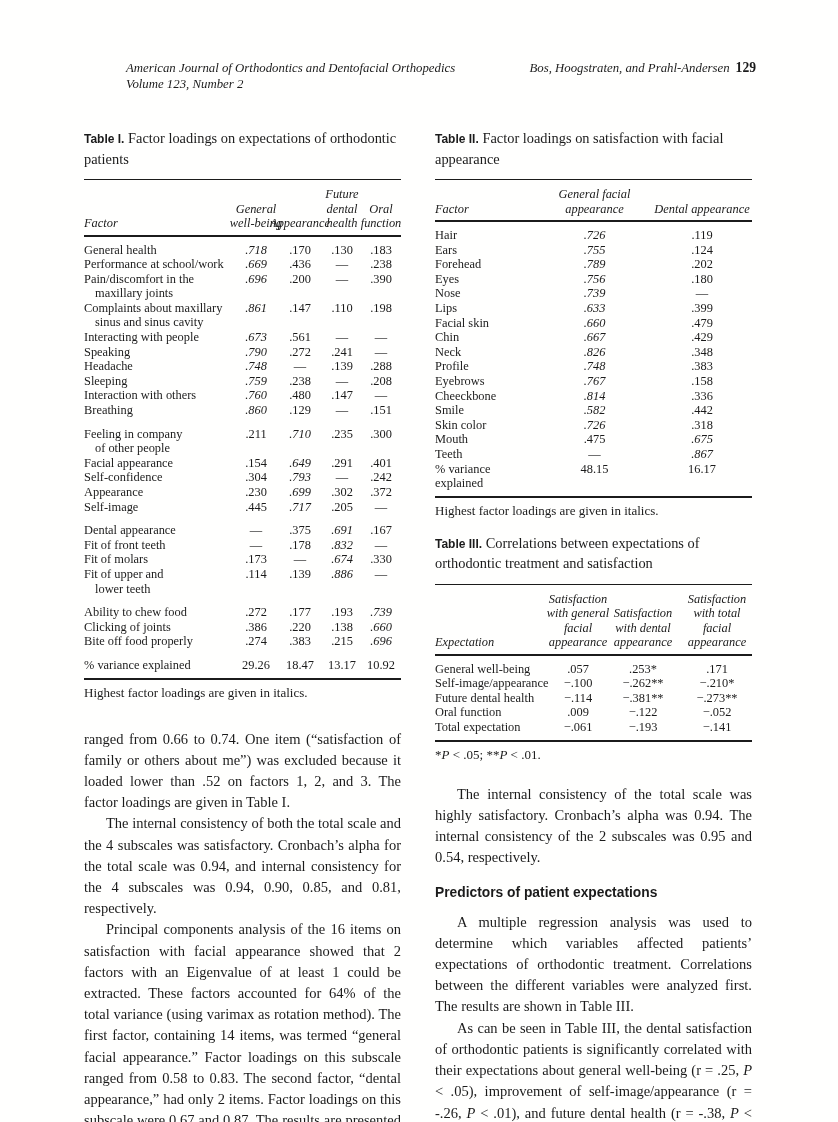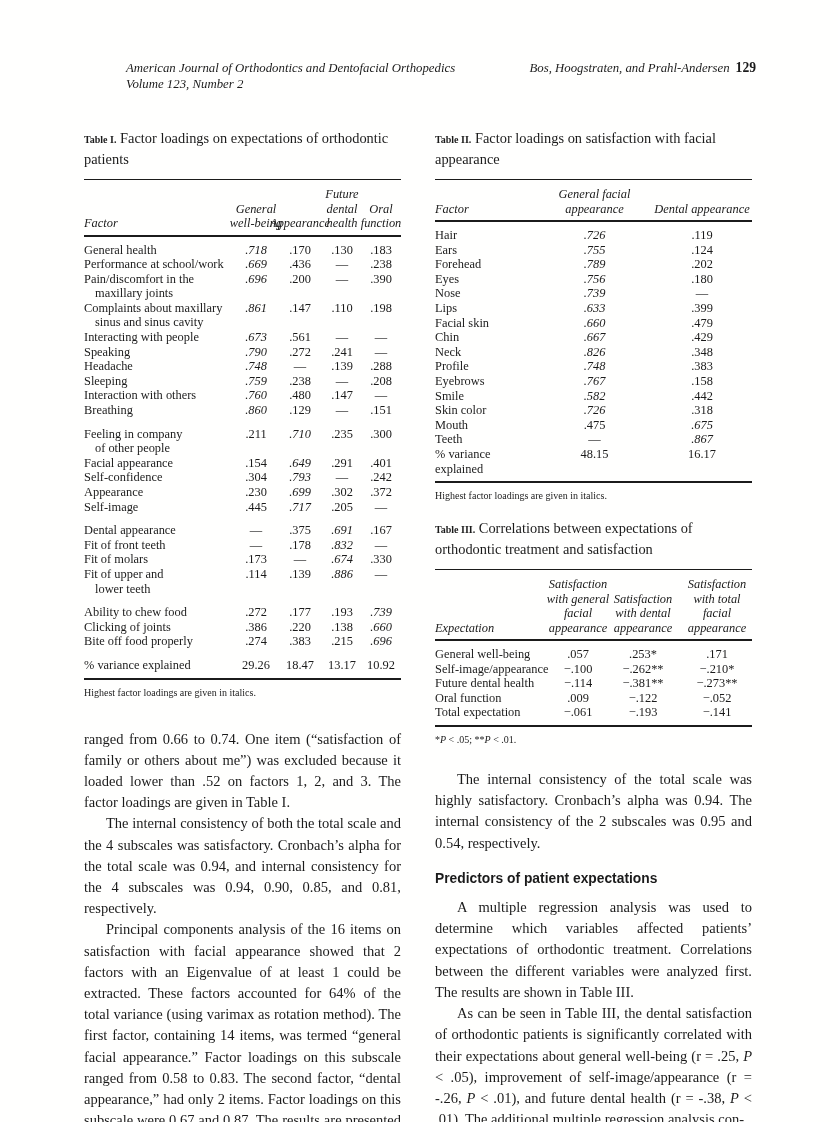--- a/index.html
+++ b/index.html
@@ -16,35 +16,35 @@
   
   .runhead { display: flex; justify-content: space-between; font-style: italic; font-size: 12.8px; line-height: 16px; margin-left: 42px; }
   .runhead .right { text-align: right; white-space: nowrap; }
   .pageno { font-style: normal; font-weight: bold; font-size: 13.6px; margin-left: 6px; }
 
   .columns { display: flex; gap: 34px; margin-top: 37px; }
   .col { width: 317px; }
 
   
   .tbl-title { font-size: 14.4px; line-height: 19.5px; margin-bottom: 10px; }
-  .tbl-label { font-family: Liberation Serif, serif; font-weight: bold; font-size: 10px; }
+  .tbl-label { font-family: Liberation Sans, sans-serif; font-weight: bold; font-size: 12px; }
   .jtable { border-top: 1.5px solid #1b1b1b; font-size: 12.4px; }
   .jhead { display: flex; align-items: flex-end; padding: 7px 0 4px 0; border-bottom: 2.5px solid #1b1b1b; font-style: italic; line-height: 14.5px; }
   .jhead .lbl { flex: 1; }
   .jhead .cell { display: flex; justify-content: center; text-align: center; }
   .jhead .cell .hlines { white-space: nowrap; }
   .jbody { padding: 6px 0 5px 0; border-bottom: 2px solid #1b1b1b; }
   .jrow { display: flex; align-items: flex-start; line-height: 14.6px; }
   .jrow .lbl { flex: 1; padding-right: 2px; }
   .jrow .lbl .cont { padding-left: 11px; }
   .jrow .cell { display: flex; justify-content: center; }
   .jrow .cell > span { white-space: nowrap; }
   .jspacer { height: 9px; }
   .it { font-style: italic; }
-  .tbl-foot { font-size: 10px; line-height: 15px; padding-top: 5px; }
+  .tbl-foot { font-size: 13px; line-height: 15px; padding-top: 5px; }
 
   .t2gap { height: 16px; }
 
   
   .bodytext { margin-top: 29px; font-size: 14.5px; line-height: 21.2px; text-align: justify; }
   .bodytext p { margin: 0; }
   .bodytext p.ind { text-indent: 22px; }
   .sect-head {
     font-family: "Liberation Sans", sans-serif;
     font-weight: bold; font-size: 13.8px;
@@ -560,20 +560,29 @@
             <div class="jrow">
               <div class="lbl">Eyebrows</div>
               <div class="cell" style="width: 115px;">
                 <span class="it">.767</span>
               </div>
               <div class="cell" style="width: 100px;">
                 <span>.158</span>
               </div>
             </div>
             <div class="jrow">
+              <div class="lbl">Cheeckbone</div>
+              <div class="cell" style="width: 115px;">
+                <span class="it">.814</span>
+              </div>
+              <div class="cell" style="width: 100px;">
+                <span>.336</span>
+              </div>
+            </div>
+            <div class="jrow">
               <div class="lbl">Smile</div>
               <div class="cell" style="width: 115px;">
                 <span class="it">.582</span>
               </div>
               <div class="cell" style="width: 100px;">
                 <span>.442</span>
               </div>
             </div>
             <div class="jrow">
               <div class="lbl">Skin color</div>

